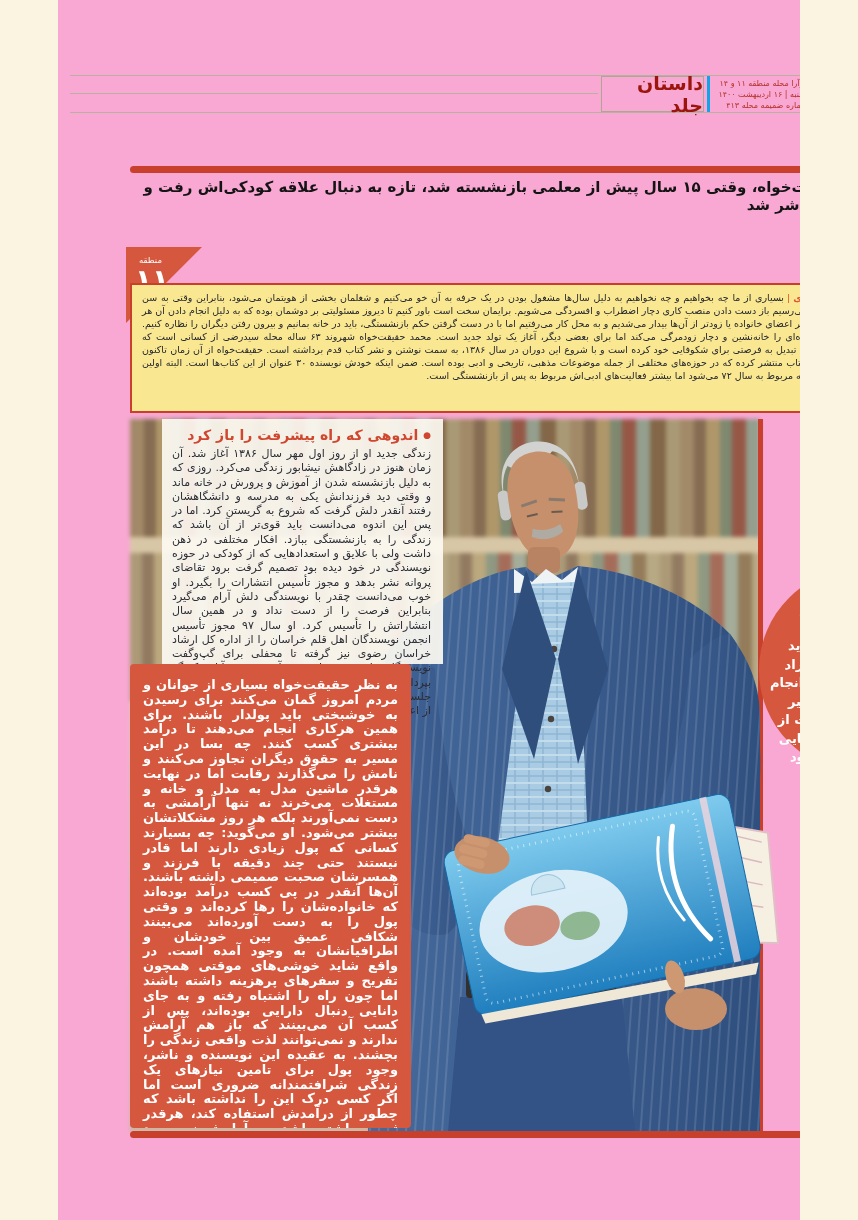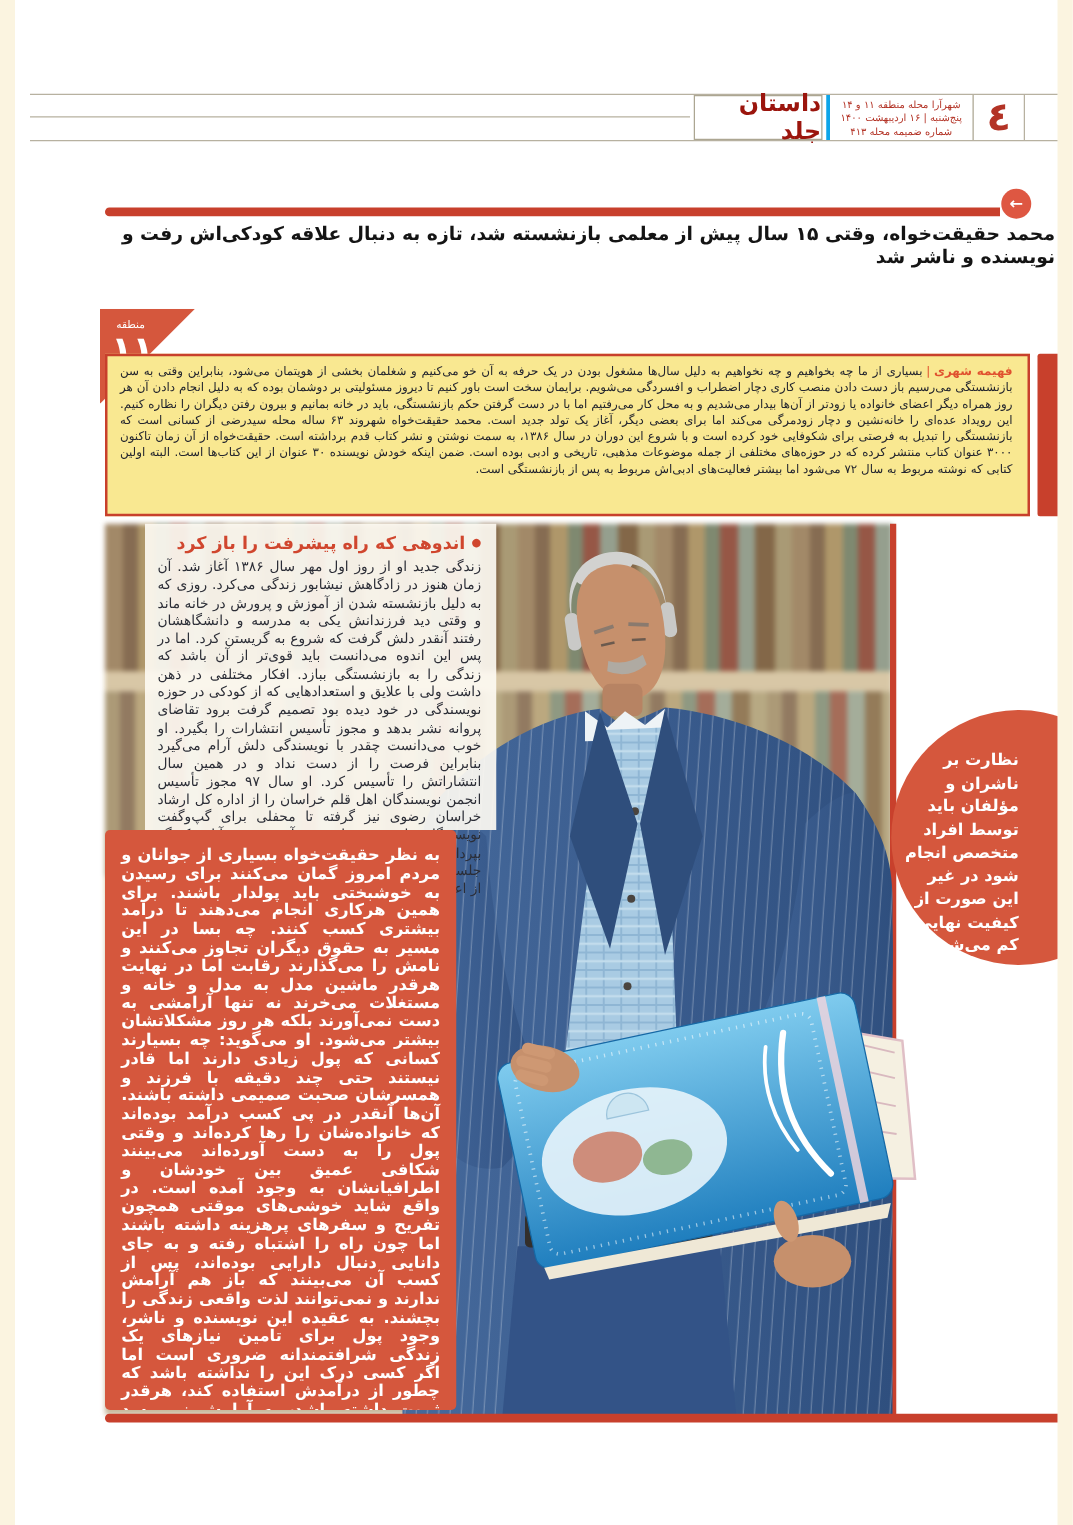--- a/index.html
+++ b/index.html
@@ -1,16 +1,16 @@
 <!DOCTYPE html>
 <html lang="fa"><head>
 <meta charset="utf-8">
 <style>
   html,body{margin:0;padding:0;background:#FBF4E0;}
-  .page{position:relative;width:834px;height:1220px;background:#ffffff;overflow:hidden;
+  .page{position:relative;width:742px;height:1220px;background:#f9a8d4;overflow:hidden;
         font-family:"DejaVu Sans",sans-serif;direction:rtl;margin:0 auto;}
   
   .rule{position:absolute;height:1px;background:#b7b1a0;}
   .vline{position:absolute;width:1px;background:#b7b1a0;top:76px;height:36px;}
   .section-box{position:absolute;left:543px;top:76px;width:103px;height:36px;border:1px solid #aca692;
       display:flex;align-items:center;justify-content:center;color:#9B150D;font-weight:bold;font-size:19px;box-sizing:border-box;}
   .meta{position:absolute;left:649px;top:76px;width:118px;height:36px;color:#B33326;font-size:8px;
       line-height:11px;text-align:center;padding-top:2px;box-sizing:border-box;}
   .pagenum{position:absolute;left:767px;top:72px;width:40px;height:42px;display:flex;align-items:center;
       justify-content:center;color:#B33326;font-weight:bold;font-size:32px;}

